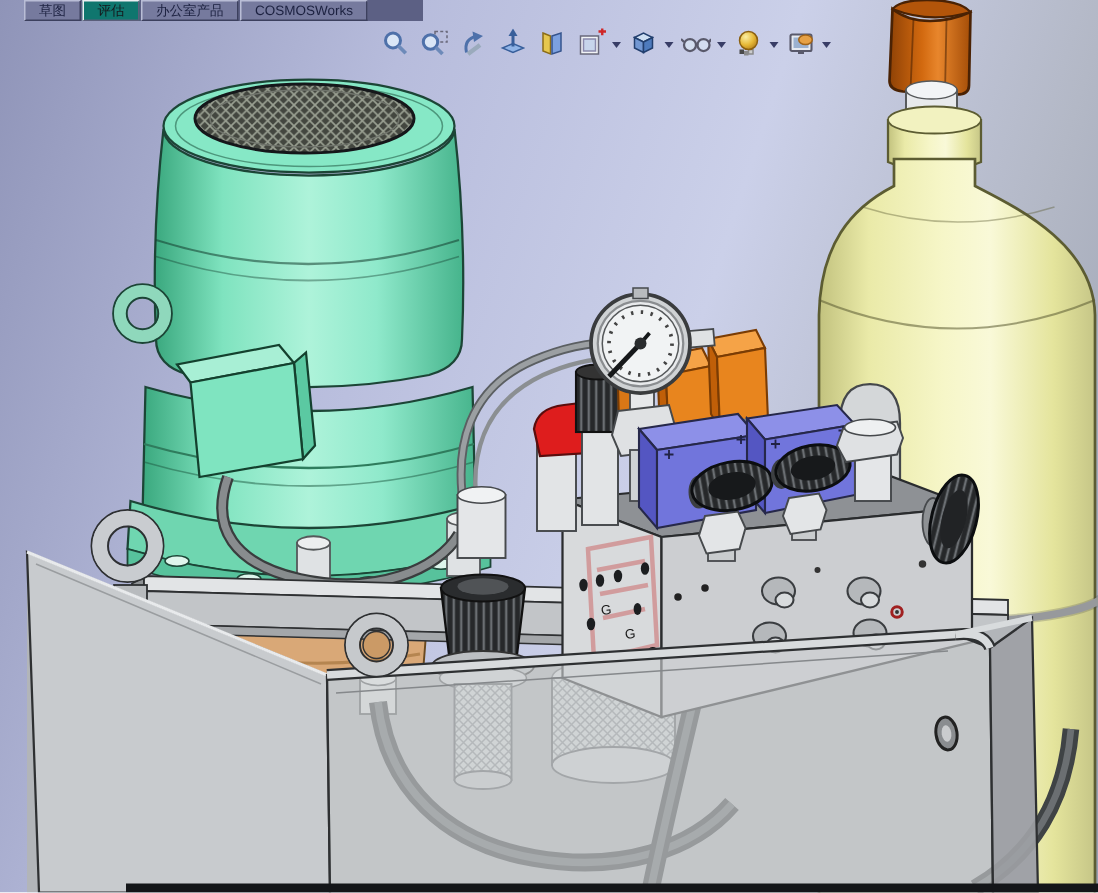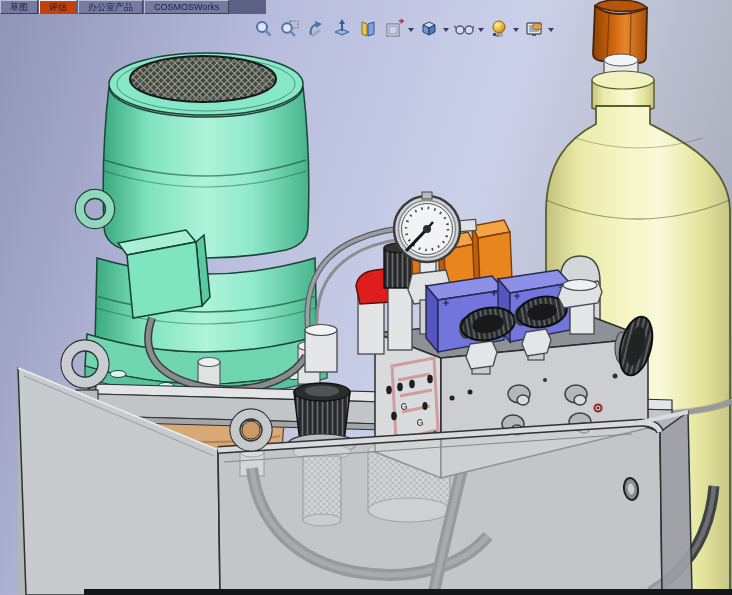--- a/index.html
+++ b/index.html
@@ -2,26 +2,26 @@
 <html><head>
 <meta charset="utf-8">
 <style>
   html,body{margin:0;padding:0;}
   body{width:732px;height:595px;overflow:hidden;
        font-family:"Liberation Sans", sans-serif;}
   .stage{position:relative;width:732px;height:595px;
     background:linear-gradient(108deg,#8f94b8 0%,#b7bcdc 30%,#cbd0e9 58%,#b3b8c6 80%,#989eae 100%);}
   .scene{position:absolute;left:0;top:0;width:732px;height:595px;display:block;}
   
-  .tabbar{position:absolute;left:0;top:0;height:14px;width:266px;
+  .tabbar{position:absolute;left:16px;top:0;height:14px;width:266px;
     background:#5c6084;display:flex;align-items:stretch;z-index:5;}
   .tab{display:flex;align-items:center;padding:0 9px;font-size:9px;line-height:13px;
     color:#1c2140;background:#767a9e;border:1px solid;
     border-color:#b9bdd6 #3c405e #3c405e #b9bdd6;margin-right:1px;cursor:default;white-space:nowrap;}
-  .tab.active{background:#c2410c;color:#16181c;border-color:#eceef2 #5a5e7a #5a5e7a #eceef2;}
+  .tab.active{background:#0f766e;color:#16181c;border-color:#eceef2 #5a5e7a #5a5e7a #eceef2;}
   
   .toolbar{position:absolute;left:253px;top:16px;height:26px;display:flex;
     align-items:center;gap:4px;z-index:5;}
   .tbtn{width:22px;height:22px;display:flex;align-items:center;justify-content:center;opacity:.96;}
   .tbtn svg{display:block;}
   .dd{width:0;height:0;border:3px solid transparent;border-top:4px solid #383d66;margin-left:-1px;margin-top:5px;}
   text{font-family:"Liberation Sans", sans-serif;}
 </style>
 </head>
 <body>

